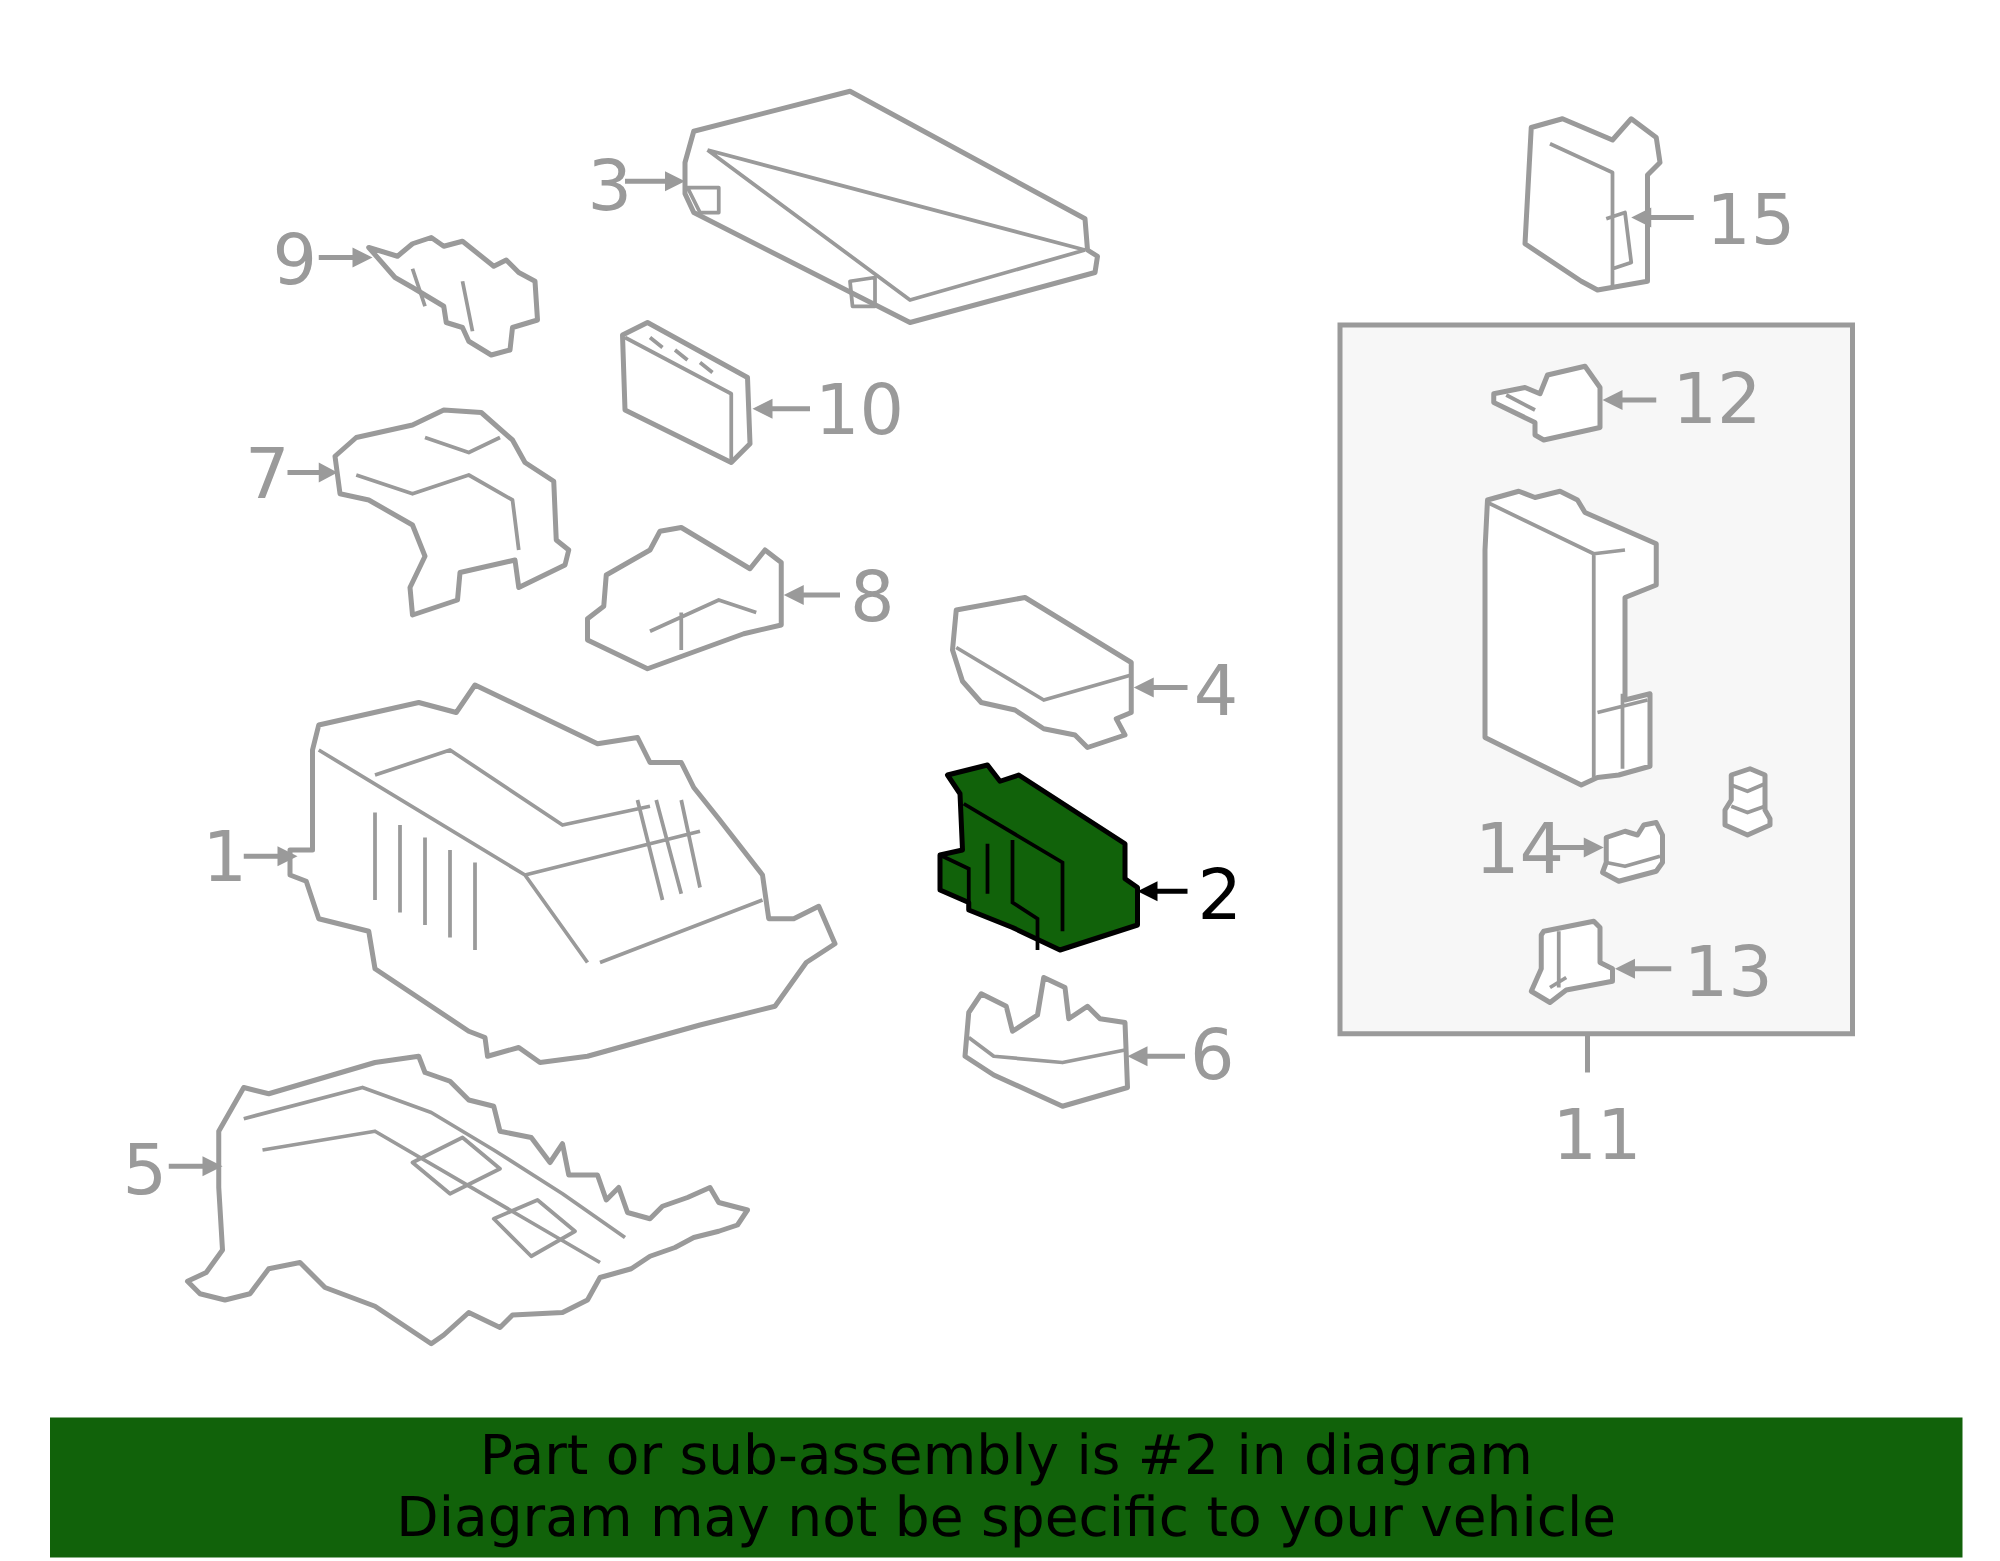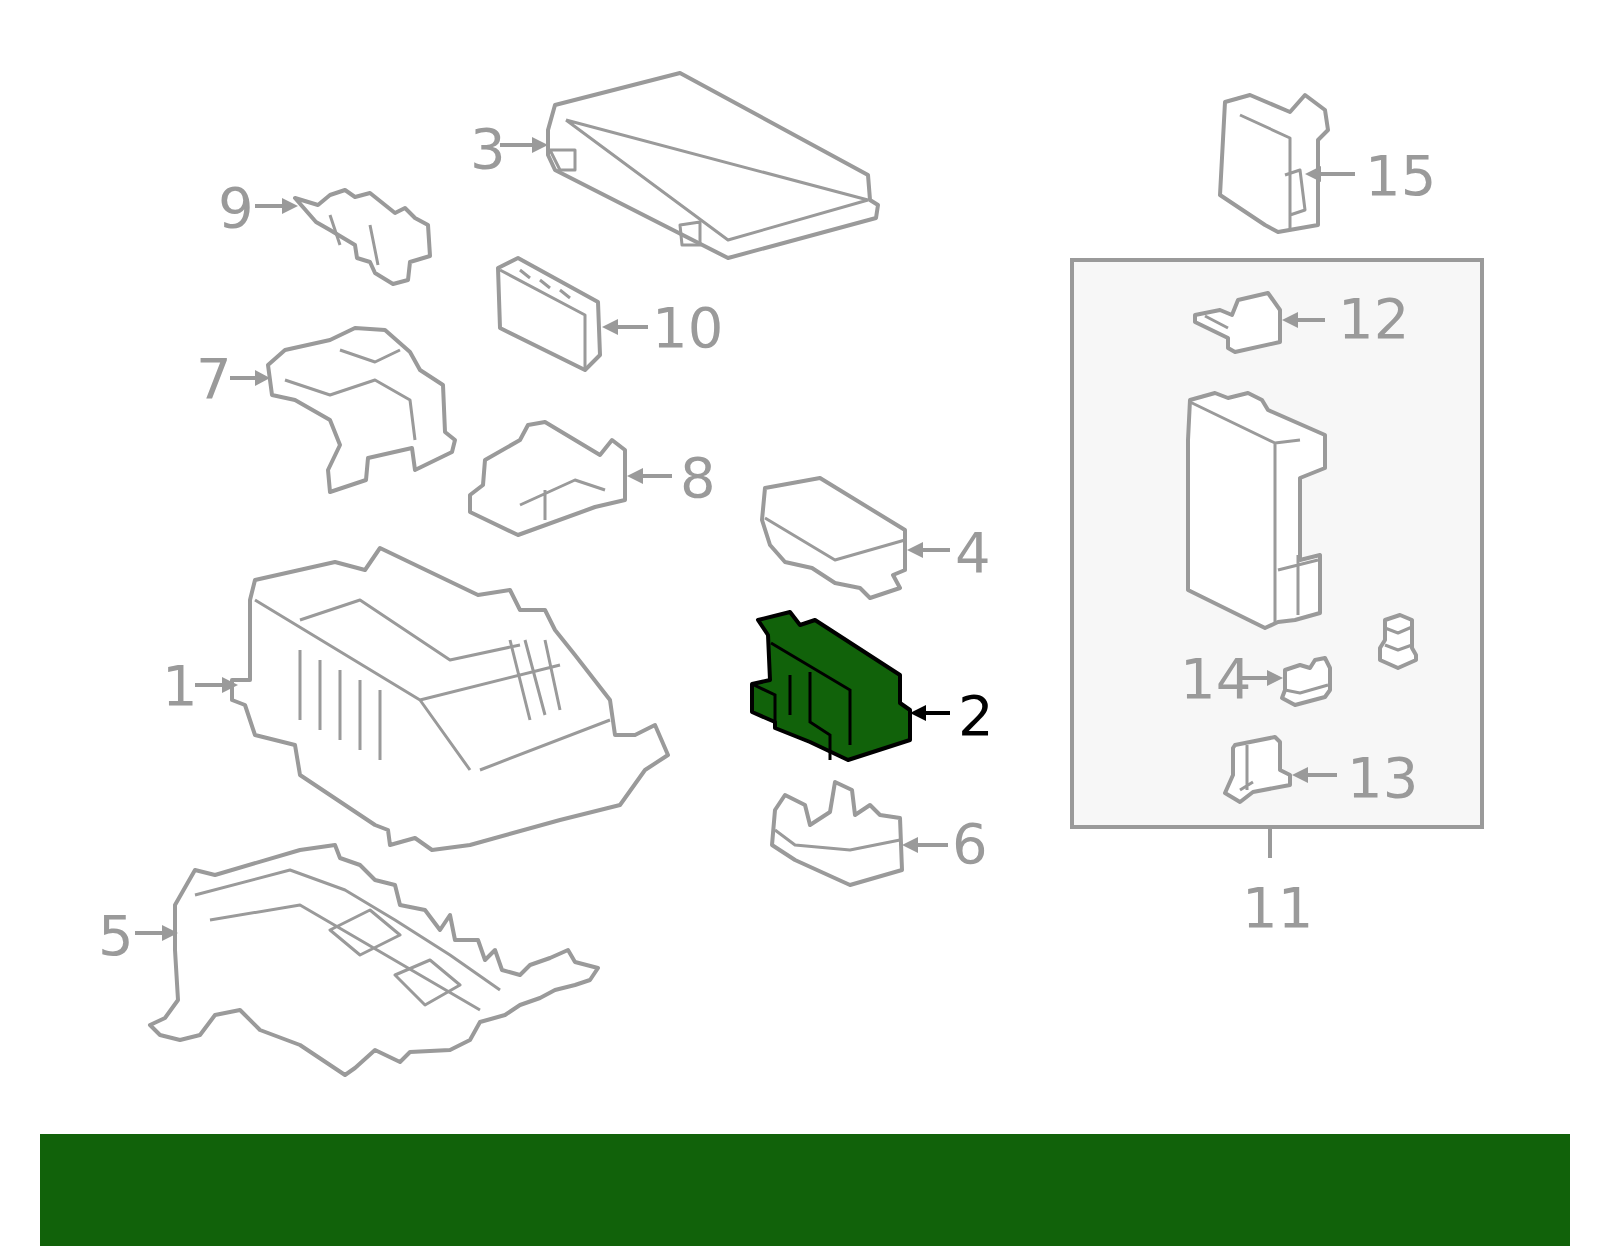--- a/index.html
+++ b/index.html
@@ -185,13 +185,15 @@
     <path class="detail" d="M1247,745 L1247,790 M1240,790 L1253,782"></path>
   </g>
   <g>
     <text class="callout" x="1347" y="797">13</text>
     <line class="arrow-line" x1="1305" y1="775" x2="1337" y2="775"></line>
     <polygon class="arrow-head" points="1292,775 1308,767 1308,783"></polygon>
   </g>
 </svg>
 
 <div id="footer-banner">
+  <div>Part or sub-assembly is #2 in diagram</div>
+  <div>Diagram may not be specific to your vehicle</div>
 </div>
 
 </body></html>

